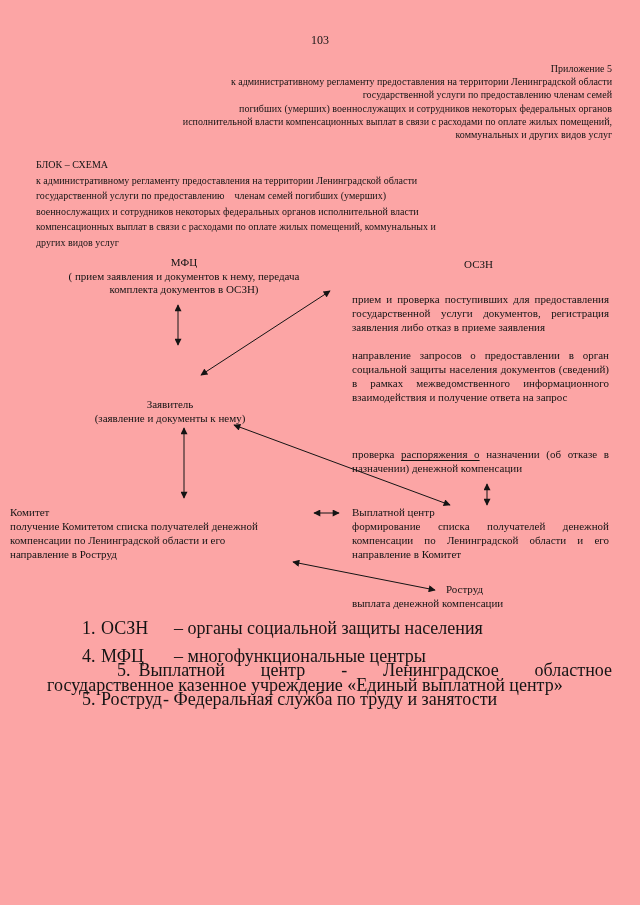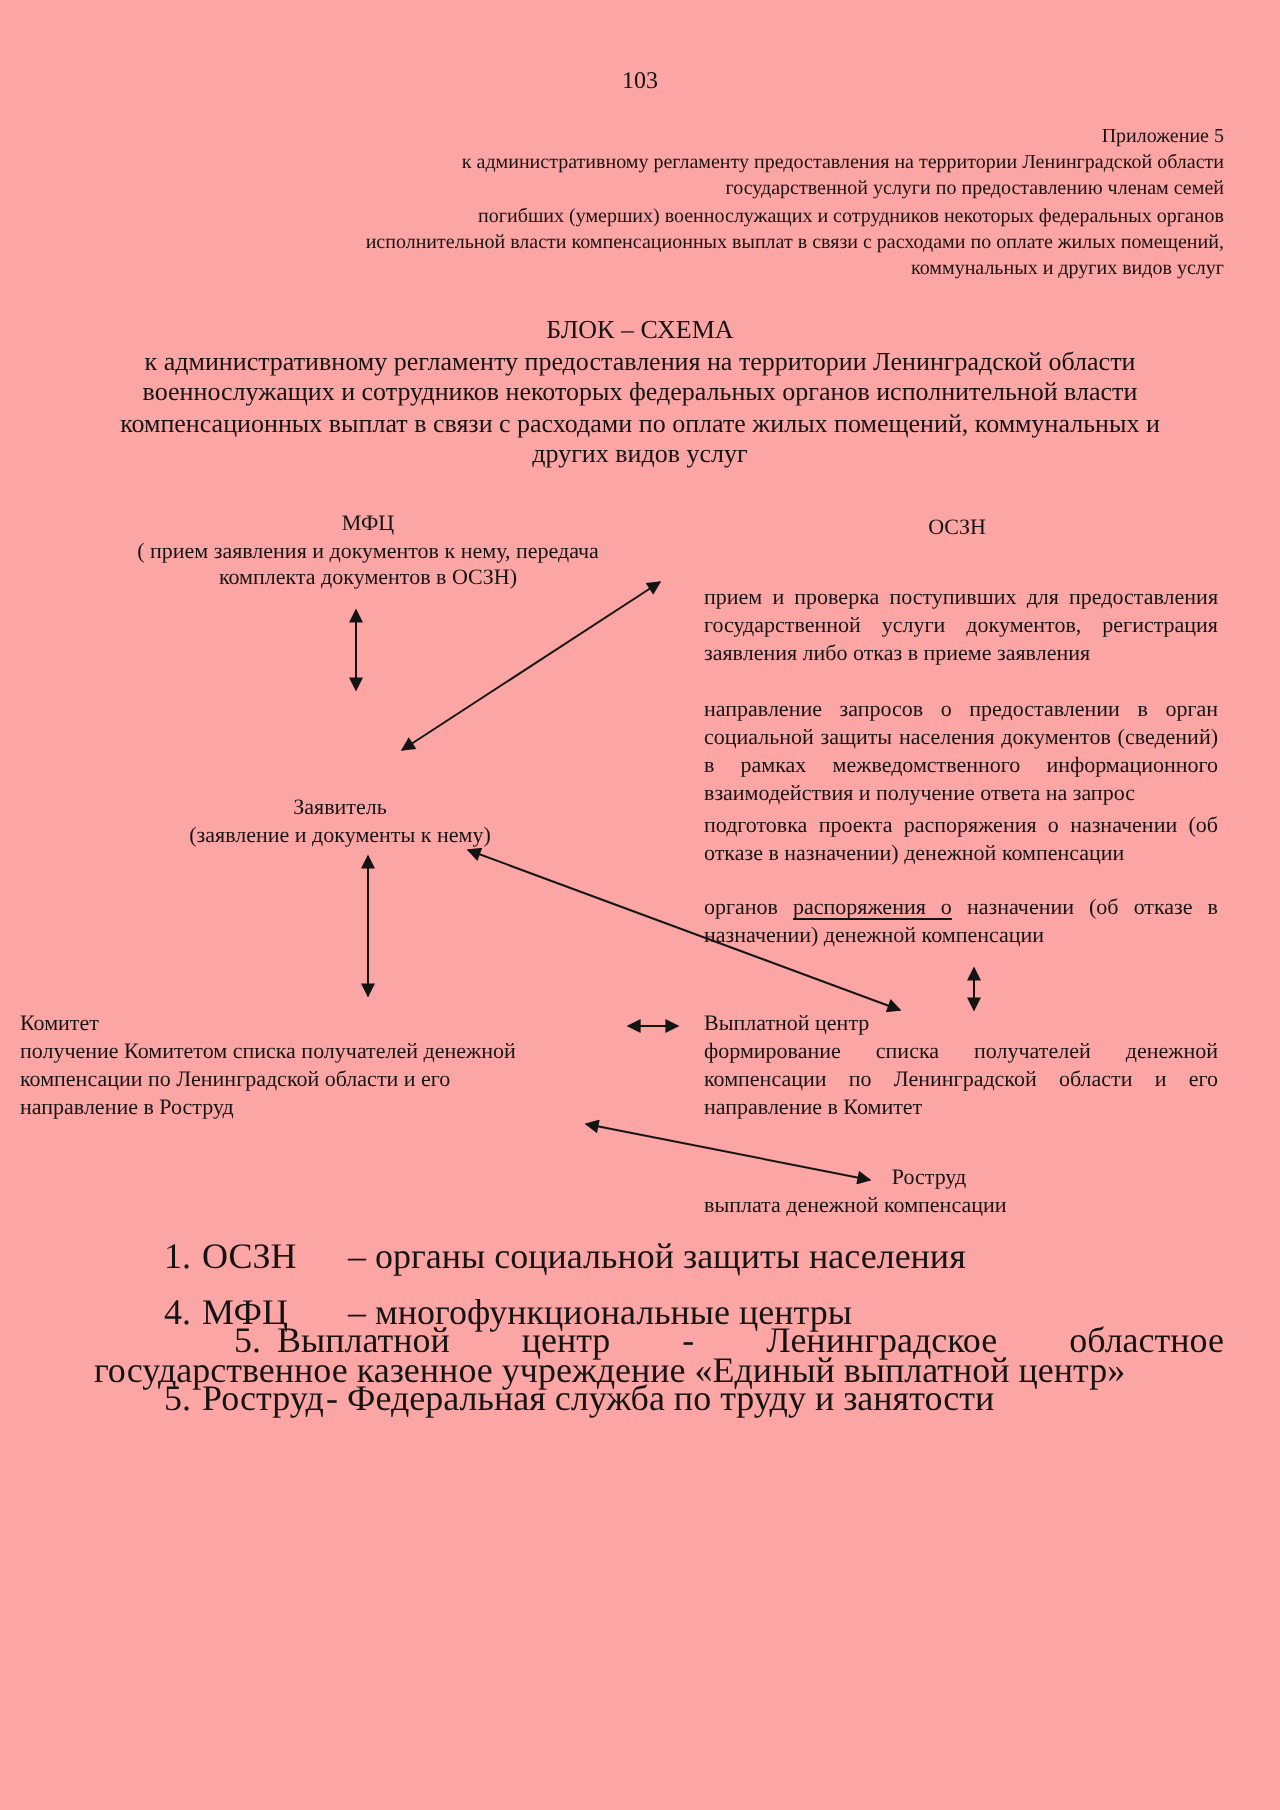--- a/index.html
+++ b/index.html
@@ -5,21 +5,21 @@
   html,body{margin:0;padding:0;background:#ffffff;}
   body{width:640px;height:905px;font-family:"Liberation Serif", serif;color:#141414;}
   .page{position:relative;width:640px;height:905px;overflow:hidden;background:#fca5a5;}
   .abs{position:absolute;}
 
   .page-number{top:33px;left:0;width:640px;text-align:center;font-size:12px;}
 
   .appendix{top:62px;right:28px;width:524px;font-size:10px;line-height:13.2px;text-align:right;}
   .appendix .ap-line{white-space:normal;}
 
-  .doc-title{top:157px;left:36px;width:568px;text-align:center;font-size:13px;line-height:15.6px;}
+  .doc-title{top:157px;left:36px;width:568px;text-align:left;font-size:10px;line-height:15.6px;}
 
   .dg{font-size:11px;line-height:14px;}
   .mfc{top:256px;left:38px;width:292px;text-align:center;line-height:13.5px;}
   .oszn-title{top:257px;left:352px;width:253px;text-align:center;}
   .oszn-p{left:352px;width:257px;text-align:justify;}
   .p1{top:292px;}
   .p2{top:348px;}
   .p3{top:406px;}
   .p4{top:447px;}
   .u{text-decoration:underline;text-underline-offset:2px;}
@@ -56,37 +56,37 @@
     <div class="ap-line">к  административному регламенту предоставления на территории Ленинградской области</div>
     <div class="ap-line">государственной услуги  по  предоставлению членам семей</div>
     <div class="ap-line">погибших (умерших) военнослужащих и сотрудников некоторых федеральных органов</div>
     <div class="ap-line">исполнительной власти компенсационных выплат  в связи с расходами по оплате жилых помещений,</div>
     <div class="ap-line">коммунальных и других видов услуг</div>
   </div>
 
   <div class="abs doc-title">
     <div>БЛОК – СХЕМА</div>
     <div>к  административному регламенту предоставления на территории Ленинградской области</div>
+    <div>государственной услуги по  предоставлению&nbsp;&nbsp;&nbsp; членам семей погибших (умерших)</div>
     <div>военнослужащих и сотрудников некоторых федеральных органов исполнительной власти</div>
     <div>компенсационных выплат  в связи с расходами по оплате жилых помещений, коммунальных и</div>
     <div>других видов услуг</div>
   </div>
 
   <div class="abs dg mfc">
     <div>МФЦ</div>
     <div>( прием заявления и документов к нему, передача</div>
     <div>комплекта документов в ОСЗН)</div>
   </div>
 
   <div class="abs dg oszn-title">ОСЗН</div>
 
   <div class="abs dg oszn-p p1">прием и проверка поступивших для предоставления государственной услуги документов, регистрация заявления либо отказ в приеме заявления</div>
   <div class="abs dg oszn-p p2">направление запросов о предоставлении в орган социальной защиты населения документов (сведений) в рамках межведомственного информационного взаимодействия и получение ответа на запрос</div>
-  <div class="abs dg oszn-p p3">подготовка проекта распоряжения о назначении (об отказе в назначении) денежной компенсации</div>
-  <div class="abs dg oszn-p p4"><span>органов </span><span class="u">распоряжения о</span><span>  назначении (об отказе в назначении) денежной компенсации</span></div>
+  <div class="abs dg oszn-p p4"><span>проверка </span><span class="u">распоряжения о</span><span>  назначении (об отказе в назначении) денежной компенсации</span></div>
 
   <div class="abs dg zayavitel">
     <div>Заявитель</div>
     <div>(заявление и документы к нему)</div>
   </div>
 
   <div class="abs dg komitet">
     <div>Комитет</div>
     <div>получение Комитетом списка получателей денежной</div>
     <div>компенсации по Ленинградской области и его</div>

